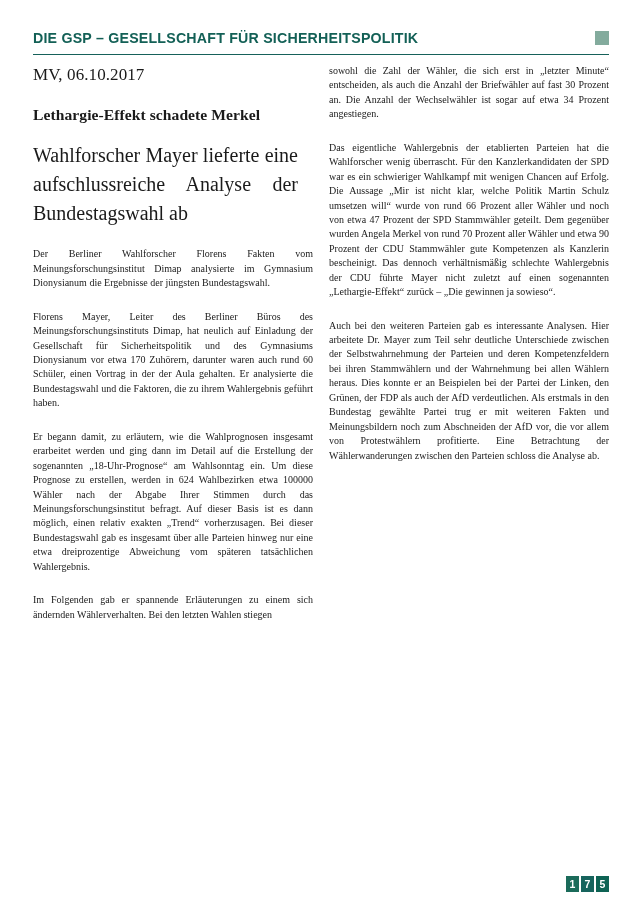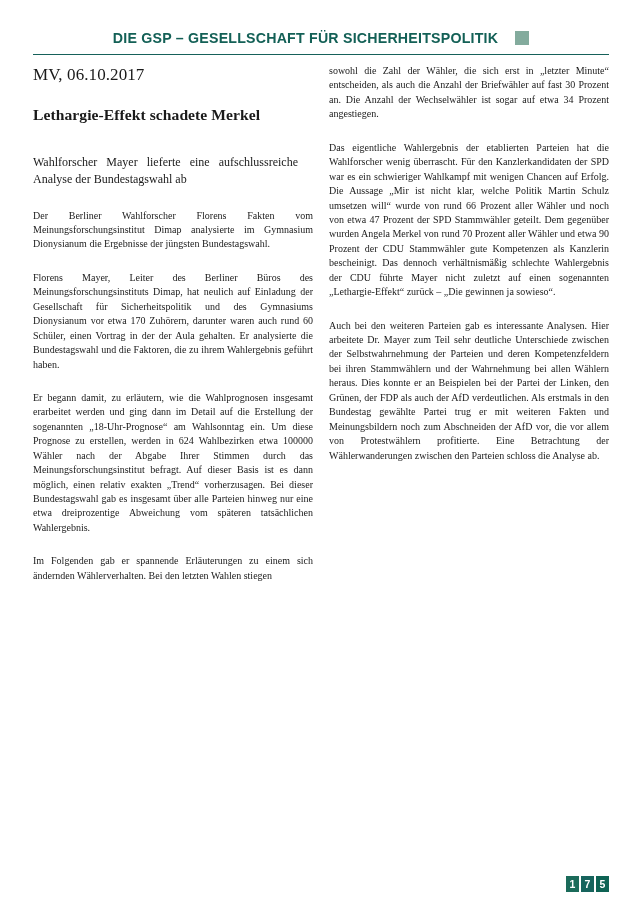--- a/index.html
+++ b/index.html
@@ -25,21 +25,21 @@
 
   
   .running-head {
     position: absolute;
     left: 33px;
     top: 26px;
     width: 576px;
     height: 24px;
     display: flex;
     align-items: center;
-    justify-content: center;
+    justify-content: space-between;
     gap: 17px;
   }
   .running-head-title {
     font-family: "Liberation Sans", "DejaVu Sans", sans-serif;
     font-weight: bold;
     font-size: 14.2px;
     letter-spacing: 0.015em;
     color: #136056;
     white-space: nowrap;
     line-height: 1;
@@ -78,26 +78,26 @@
     font-size: 17px;
     line-height: 1.34;
     margin: 0 0 18px 0;
     letter-spacing: 0.005em;
   }
 
   .headline {
     font-size: 15.6px;
     font-weight: bold;
     line-height: 1.3;
-    margin: 0 0 29px 0;
+    margin: 0 0 16px 0;
     letter-spacing: 0.004em;
   }
 
   .standfirst {
-    font-size: 12px;
+    font-size: 20px;
     line-height: 1.44;
     text-align: justify;
     text-justify: inter-word;
     margin: 0 15px 20px 0;
     hyphens: manual;
   }
 
   p.body-par {
     font-size: 10px;
     line-height: 1.445;

